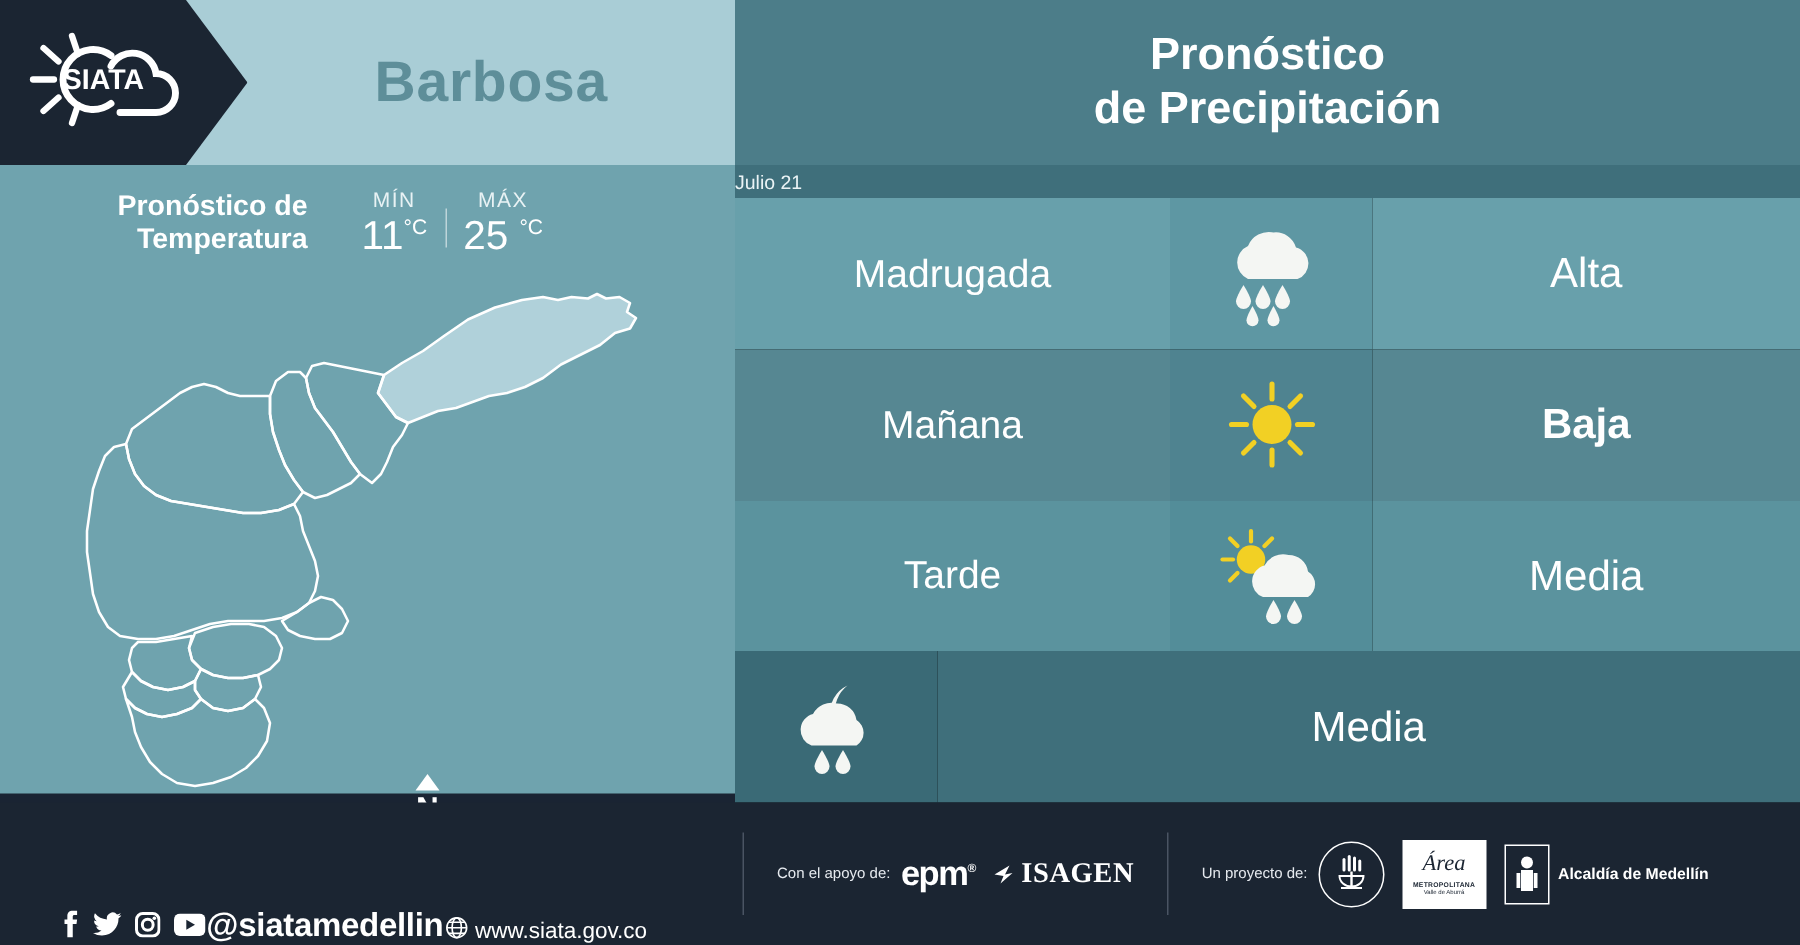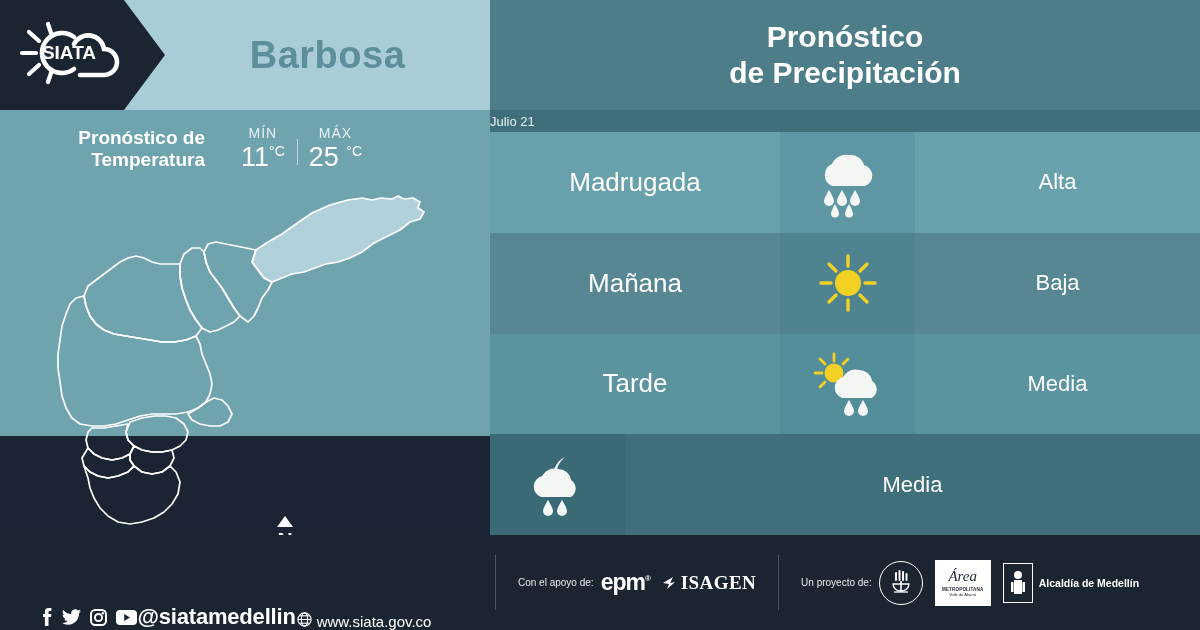--- a/index.html
+++ b/index.html
@@ -5,21 +5,21 @@
   * { margin:0; padding:0; box-sizing:border-box; }
   body {
     width:1200px; height:630px; overflow:hidden;
     font-family:"Liberation Sans", sans-serif;
     background:#1a2433;
   }
   .canvas { position:relative; width:1200px; height:630px; }
 
   
   .left-panel{
-    position:absolute; left:0; top:0; width:490px; height:436px;
+    position:absolute; left:0; top:0; width:490px; height:529px;
     background:#6fa3ae;
   }
   .left-head{
     position:absolute; left:0; top:0; width:490px; height:110px;
     background:#a9cdd6;
   }
   .logo-banner{
     position:absolute; left:0; top:0; width:165px; height:110px;
     background:#1b2532;
     clip-path:polygon(0 0, 124px 0, 165px 55px, 124px 110px, 0 110px);
@@ -77,24 +77,24 @@
     background:#3f6f7b; display:flex; align-items:center; 
   }
   .rp-date{ color:#eaf3f5; font-size:13px; }
 
   .rows{ position:absolute; left:0; top:132px; width:710px; height:403px; }
   .frow{ display:flex; height:100.75px; width:100%; }
   .fr-period{ width:290px; display:flex; align-items:center; justify-content:center;
     color:#fff; font-size:26px; font-weight:300; }
   .fr-icon{ width:135px; display:flex; align-items:center; justify-content:center; }
   .fr-prob{ flex:1; display:flex; align-items:center; justify-content:center;
-    color:#fff; font-size:22px; font-weight:300; }
+    color:#fff; font-size:28px; font-weight:300; }
 
   .frow.r0 .fr-period{background:#68a0ab;} .frow.r0 .fr-icon{background:#5e97a3;} .frow.r0 .fr-prob{background:#68a0ab;}
-  .frow.r1 .fr-period{background:#568792;} .frow.r1 .fr-icon{background:#4f8390;} .frow.r1 .fr-prob{background:#568792;}
+  .frow.r1 .fr-period{background:#568792;} .frow.r1 .fr-icon{background:#4f8390;} .frow.r1 .fr-prob{background:#568792;font-weight:bold;}
   .frow.r2 .fr-period{background:#5b939e;} .frow.r2 .fr-icon{background:#538d99;} .frow.r2 .fr-prob{background:#5b939e;}
   .frow.r3 .fr-period{background:#3f6f7b;} .frow.r3 .fr-icon{background:#3a6a76;} .frow.r3 .fr-prob{background:#3f6f7b;}
 
   
   .footer{
     position:absolute; left:0; top:535px; width:1200px; height:95px;
     background:#1b2532; display:flex; align-items:center;
   }
   .f-social{
     width:495px; height:100%; display:flex; flex-direction:row;

